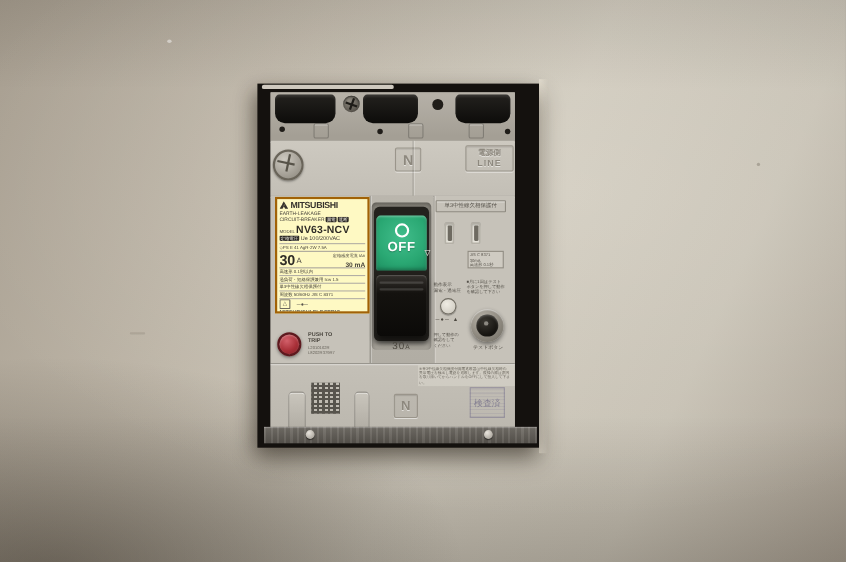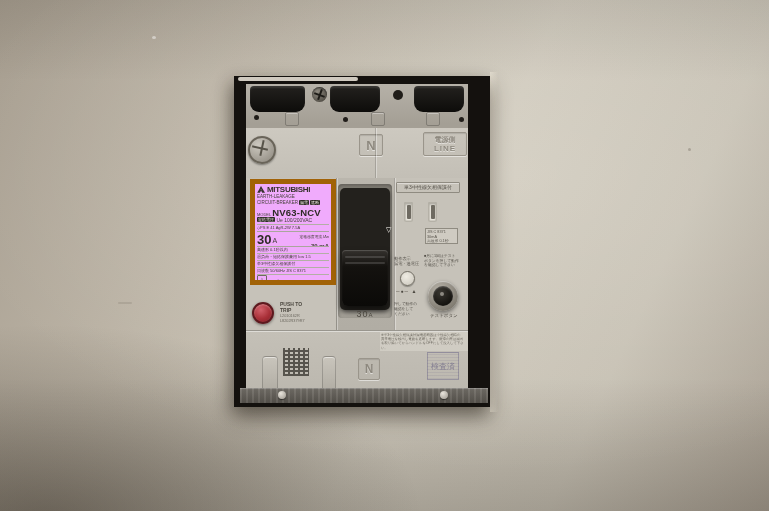--- a/index.html
+++ b/index.html
@@ -42,21 +42,21 @@
     position:absolute;border:1.5px solid #9a958b;border-radius:2px;color:#8d887e;
     text-shadow:0 1px 0 rgba(255,255,255,.55);box-shadow:inset 0 1px 1px rgba(0,0,0,.12), 0 1px 0 rgba(255,255,255,.5);
     display:flex;align-items:center;justify-content:center;font-weight:bold;background:rgba(0,0,0,.02);
   }
   .linebox{flex-direction:column;line-height:9px;font-size:8px;letter-spacing:1px;}
   
   .mod-left{position:absolute;left:0;top:94px;width:90px;height:152px;background:#c6c2b9;}
   .mod-center{position:absolute;left:90px;top:94px;width:58px;height:152px;background:linear-gradient(180deg,#bab6ad,#b1ada4);}
   .mod-right{position:absolute;left:148px;top:94px;width:74px;height:152px;background:#c6c2b9;}
   
-  .sticker{position:absolute;left:4px;top:95px;width:86px;height:106px;background:#f0abfc;border:5px solid #a16207;box-sizing:border-box;overflow:hidden;padding:1px 2px;color:#45413a;}
+  .sticker{position:absolute;left:4px;top:95px;width:86px;height:106px;background:#fef9c3;border:2px solid #a16207;box-sizing:border-box;overflow:hidden;padding:1px 2px;color:#45413a;}
   .srow{white-space:nowrap;overflow:hidden;}
   .brandrow{height:9px;display:flex;align-items:center;gap:2px;font-weight:bold;font-size:8px;letter-spacing:-0.3px;color:#37332d;}
   .t45{font-size:4.5px;} .t40{font-size:4px;} .t50{font-size:5px;}
   .chip{display:inline-block;background:#2e2b26;color:#e8e5dd;font-size:4px;padding:0 1px;border-radius:1px;margin-left:1px;vertical-align:top;}
   .modelrow{height:10px;font-size:4px;}
   .modelrow b{font-size:9.5px;letter-spacing:.2px;color:#2e2b26;}
   .amprow{height:14px;display:flex;align-items:center;border-top:1px solid #aaa69c;border-bottom:1px solid #aaa69c;}
   .amprow .big{font-size:13px;font-weight:bold;color:#2e2b26;line-height:13px;}
   .amprow .unit{font-size:7px;margin:3px 2px 0 1px;}
   .amprow .col{margin-left:auto;text-align:right;line-height:5px;}
@@ -218,20 +218,24 @@
         <div class="srow symrow">
           <span class="bx">△</span>
           <span>─●─</span>
         </div>
         <div class="srow makerrow">MITSUBISHI ELECTRIC</div>
 
       </div>
 
       <div class="sw-well"></div>
       <div class="sw-frame"></div>
+      <div class="sw-green">
+        <span class="osym"></span>
+        <span class="off">OFF</span>
+      </div>
       <div class="sw-handle">
         <span class="ridge" style="top:6px;"></span>
         <span class="ridge" style="top:12px;"></span>
       </div>
       <div class="sw-arrow">▽</div>
       <div class="amp-label">
         <span>30</span><span class="u">A</span>
       </div>
 
       <div class="pn-title">単3中性線欠相保護付</div>

